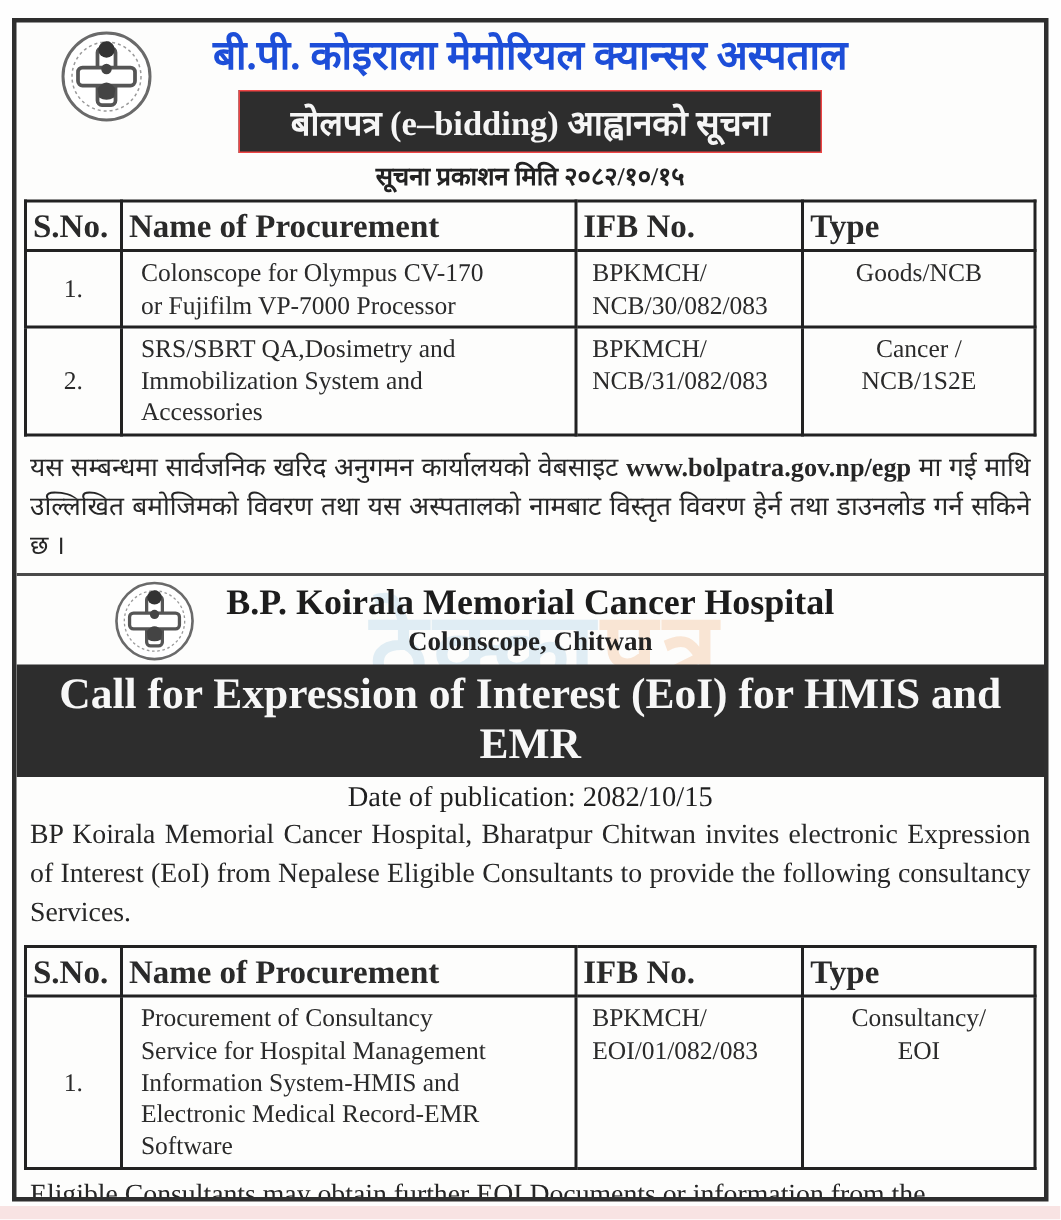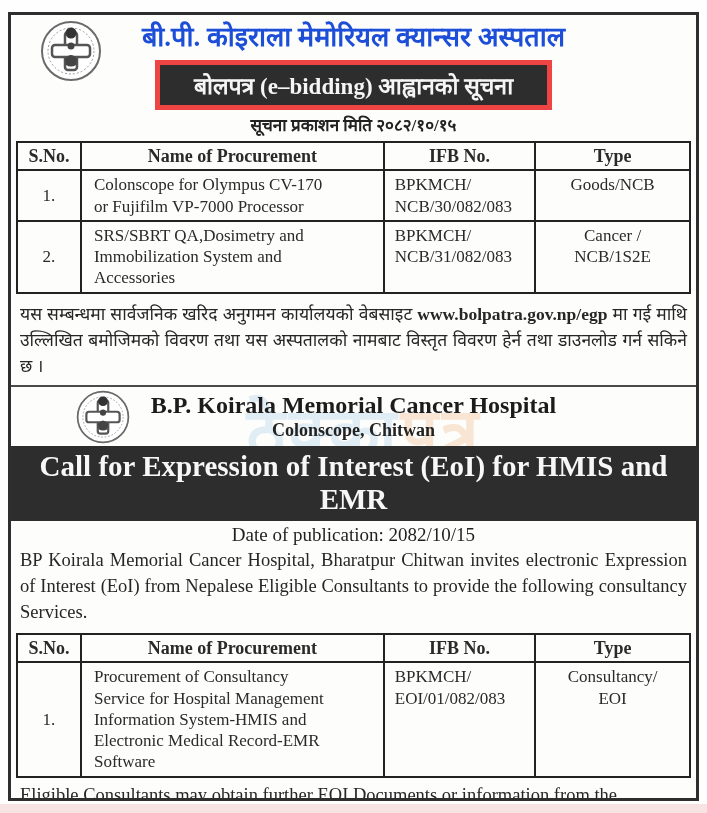--- a/index.html
+++ b/index.html
@@ -37,34 +37,34 @@
   
   .hdr1 { position: relative; text-align: center; padding-top: 4px; }
   .logo1 { position: absolute; left: 28px; top: 2px; width: 64px; height: 64px; }
   .logo2 { position: absolute; left: 64px; top: 2px; width: 56px; height: 56px; }
   .title-np { font-size: 27px; font-weight: bold; line-height: 1.25; color: #1d4ed8; }
   .loc-np { font-size: 19px; font-weight: bold; margin-top: 1px; color: #222; }
   .banner1 {
     display: inline-block; background: #2d2d2d; color: #f5f5f5;
     font-size: 23px; font-weight: bold;
     padding: 4px 34px; margin: 5px auto 3px;
-    border: 5px solid #ef4444;
+    border: 1px solid #ef4444;
   }
   .date-np { font-size: 17px; font-weight: bold; color: #222; margin-bottom: 5px; }
 
   
   table.ptable {
     width: calc(100% - 10px); margin: 0 auto;
     border-collapse: collapse; table-layout: fixed;
   }
   .ptable th, .ptable td {
     border: 2px solid #222; font-size: 17px; line-height: 1.25;
     padding: 3px 5px; color: #2a2a2a;
   }
-  .ptable th { font-size: 18px; font-weight: bold; text-align: center; padding: 2px 4px; }
+  .ptable th { font-size: 22px; font-weight: bold; text-align: left; padding: 2px 4px; }
   .col-sn   { width: 9.5%; }
   .col-name { width: 45%; }
   .col-ifb  { width: 22.5%; }
   .col-type { width: 23%; }
   td.c-sn   { text-align: center; vertical-align: middle; }
   td.c-name { text-align: left; vertical-align: middle; padding-left: 12px; white-space: pre-line; }
   td.c-ifb  { text-align: left; vertical-align: top; padding-left: 10px; white-space: pre-line; }
   td.c-type { text-align: center; vertical-align: top; white-space: pre-line; }
 
   

